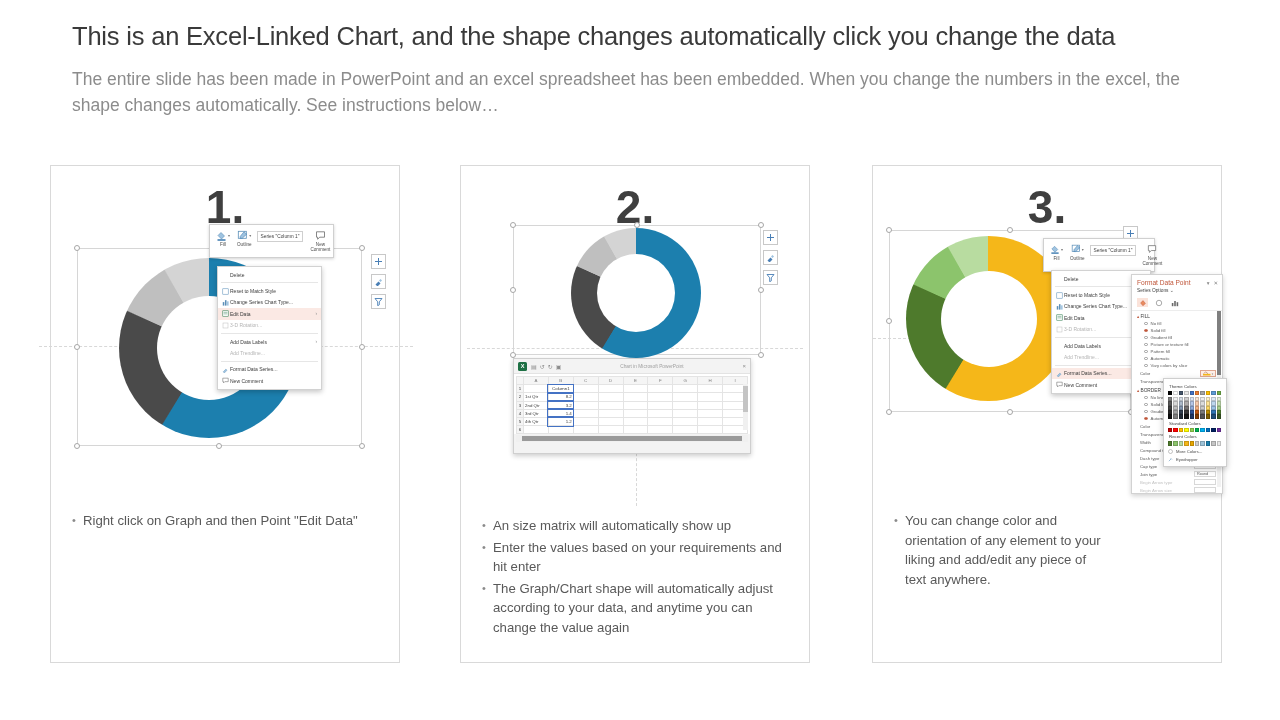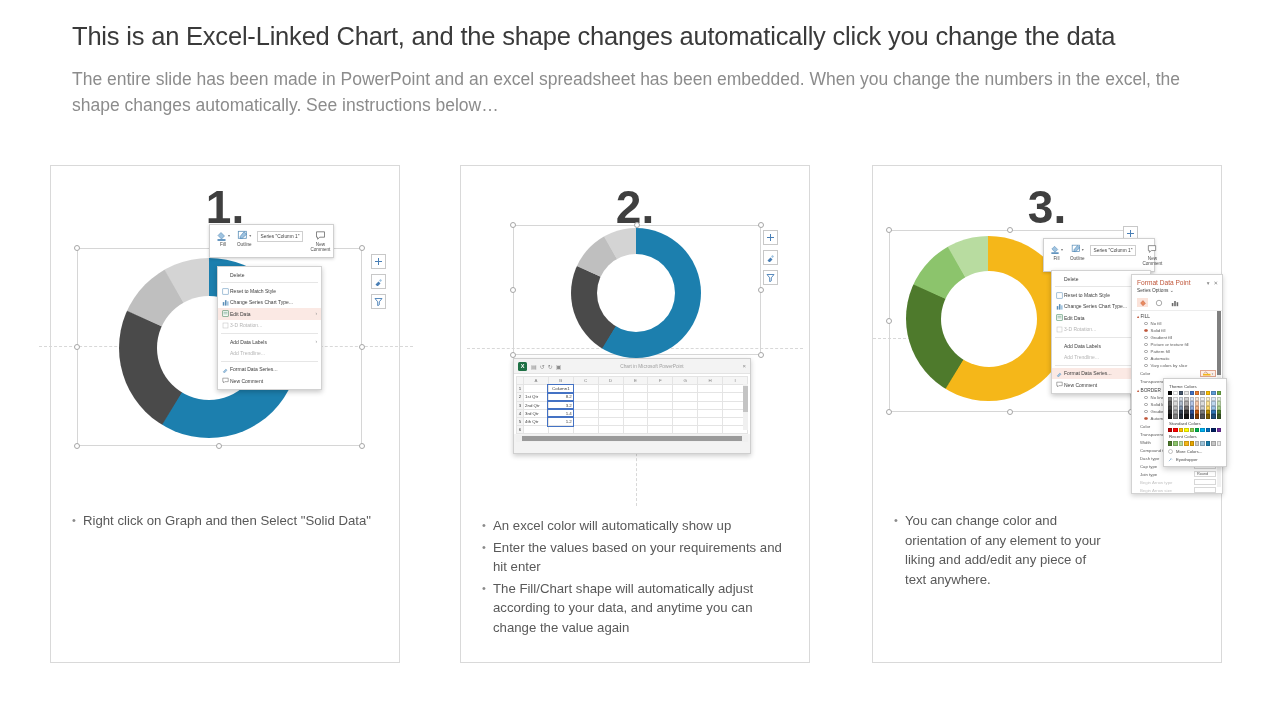--- a/index.html
+++ b/index.html
@@ -328,21 +328,21 @@
             </svg>
           </span>
           <span class="ctx-lbl">New Comment</span>
         </div>
       </div>
   </div>
 
   <div class="bullets">
     <div class="bullet">
       <span class="dot">•</span>
-      <span class="btext">Right click on Graph and then Select "Solid Data"</span>
+      <span class="btext">Right click on Graph and then Point "Edit Data"</span>
     </div>
   </div>
 </div>
 
 <div class="panel" id="panel2">
   <div class="panel-num">2.</div>
 
   <div class="stage">
     <div class="guide-h" style="left:6px; right:6px; top:122px;"></div>
     <div class="guide-v" style="top:-2px; bottom:0; left:175px;"></div>
@@ -492,29 +492,29 @@
       </div>
       <div class="xl-scroll-h">
         <div class="thumb"></div>
       </div>
     </div>
   </div>
 
   <div class="bullets" style="top:350px;">
     <div class="bullet">
       <span class="dot">•</span>
-      <span class="btext">An excel color will automatically show up</span>
+      <span class="btext">An size matrix will automatically show up</span>
     </div>
     <div class="bullet">
       <span class="dot">•</span>
       <span class="btext">Enter the values based on your requirements and hit enter</span>
     </div>
     <div class="bullet">
       <span class="dot">•</span>
-      <span class="btext">The Fill/Chart shape will automatically adjust according to your data, and anytime you can change the value again</span>
+      <span class="btext">The Graph/Chart shape will automatically adjust according to your data, and anytime you can change the value again</span>
     </div>
   </div>
 </div>
 
 <div class="panel" id="panel3">
   <div class="panel-num">3.</div>
 
   <div class="stage">
     <div class="guide-h" style="left:0; right:0; top:112px;"></div>
 

